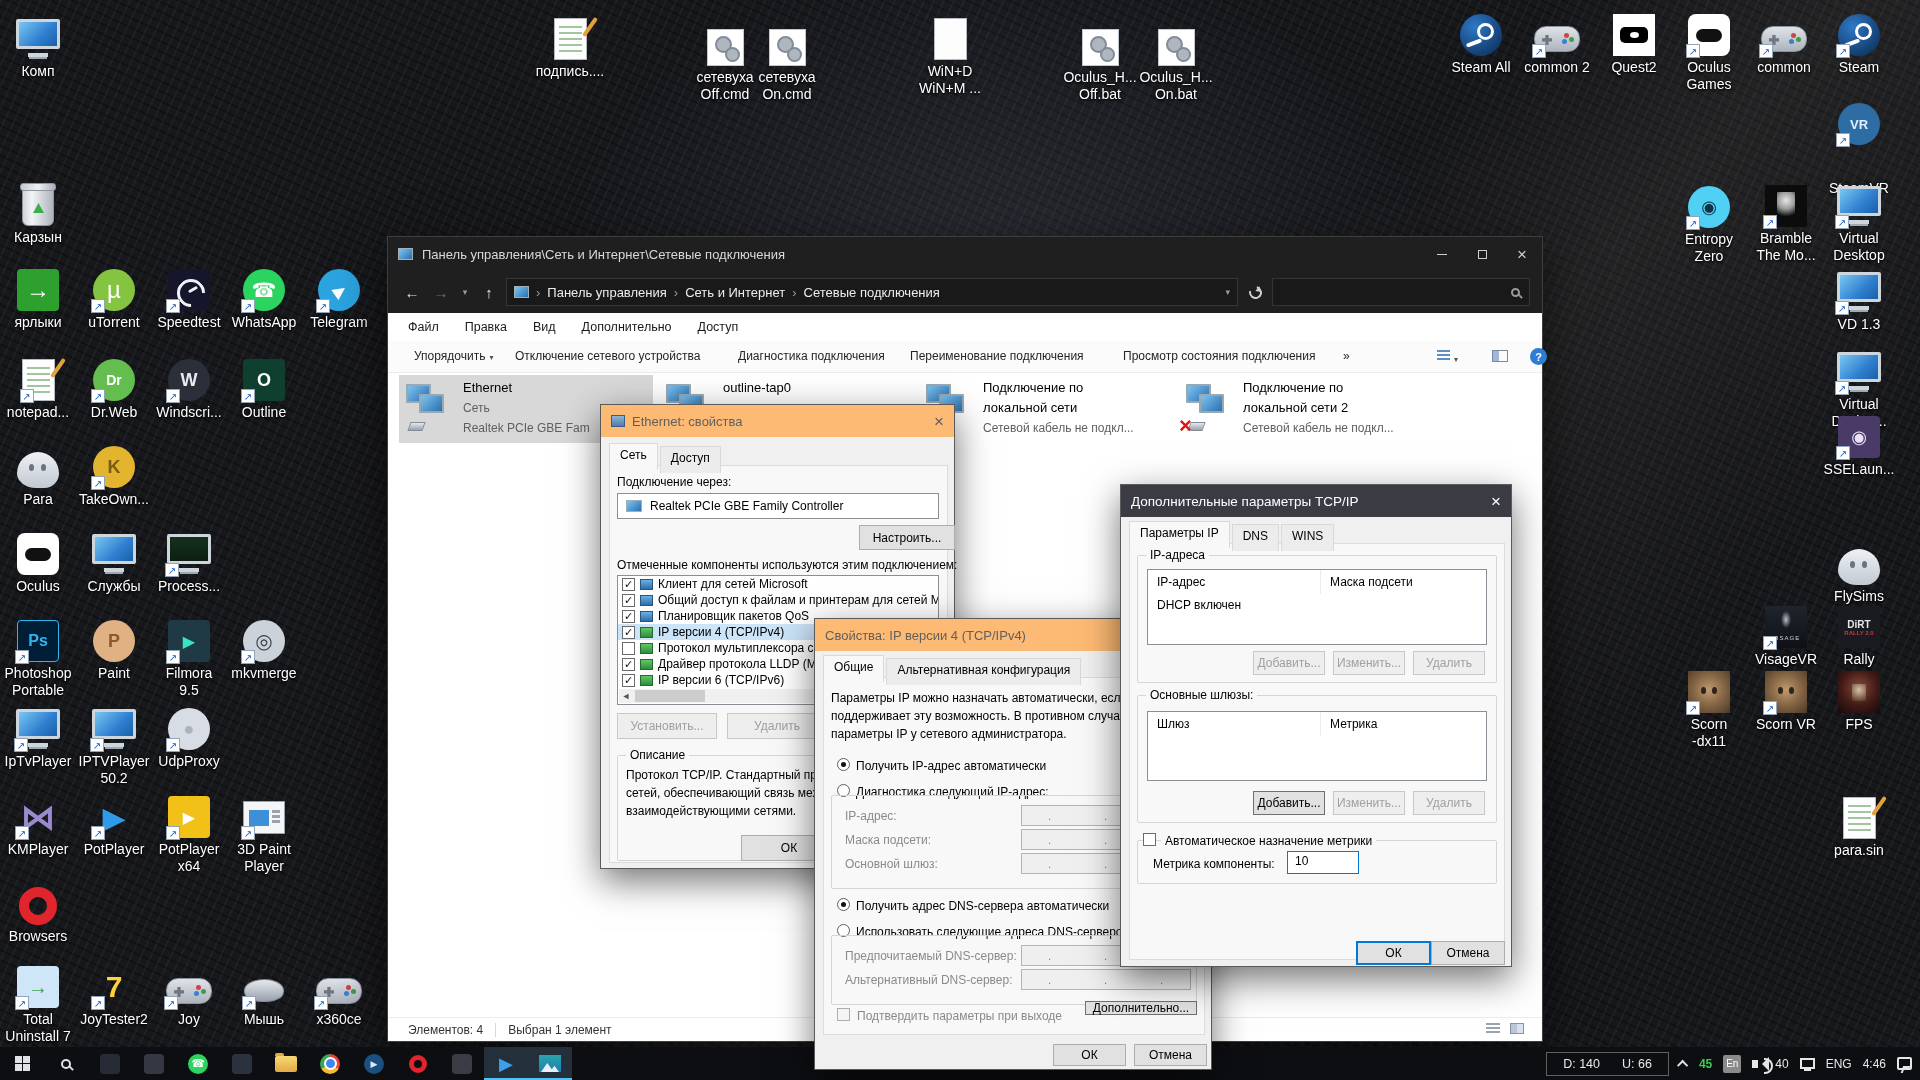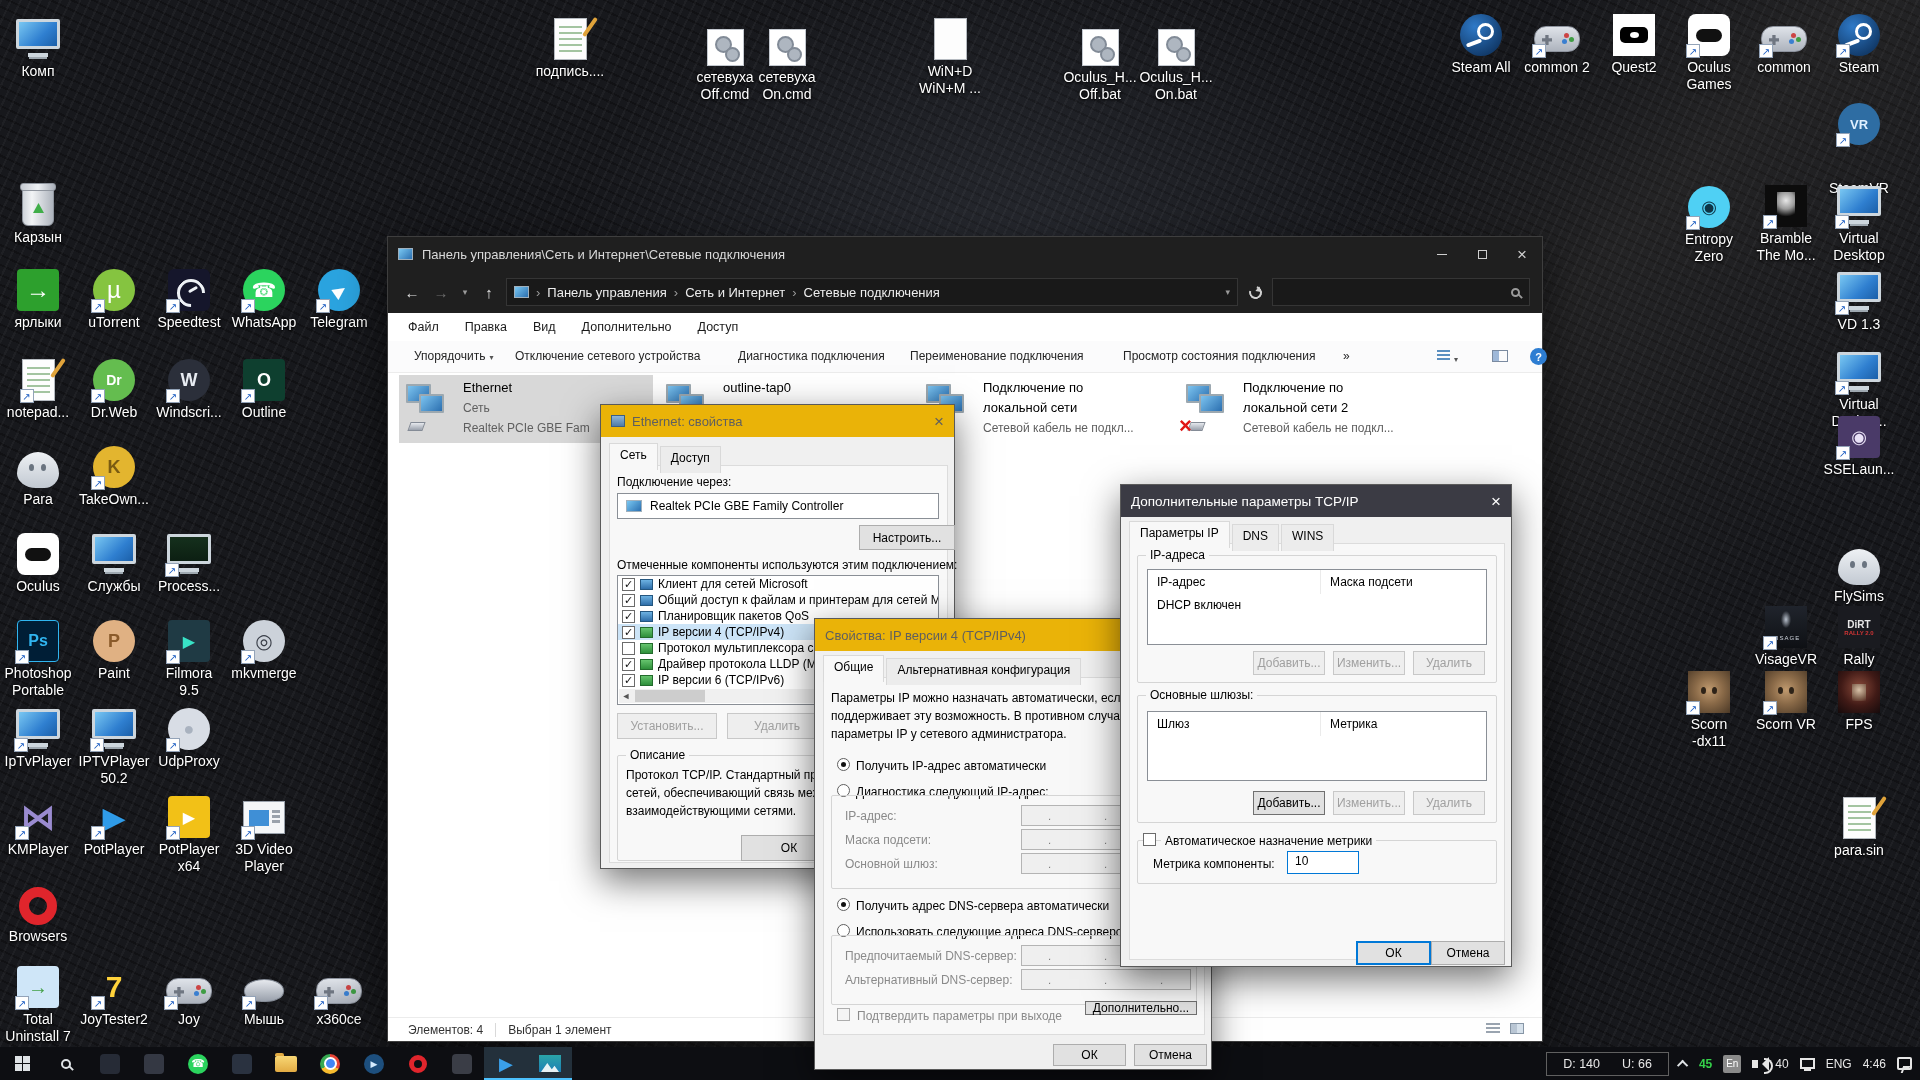--- a/index.html
+++ b/index.html
@@ -154,21 +154,21 @@
              display:flex; align-items:center; font-size:12px; color:#333; padding-left:20px; gap:12px; }
   .st-div { width:1px; height:14px; background:#d9d9d9; }
   .st-icons { position:absolute; right:18px; top:5px; display:flex; gap:10px; }
   .st-ic1 { width:14px; height:11px; background:repeating-linear-gradient(#9aa4b0 0 2px, transparent 2px 4px); }
   .st-ic2 { width:14px; height:11px; background:#b9c6d4; box-shadow:inset 0 0 0 1px #8796a6, inset -7px 0 0 #d7e2ec; }
 
   
   .dlg { position:absolute; background:#f0f0f0; border:1px solid #5a5a5a; box-shadow:0 12px 34px rgba(0,0,0,.55);
          font-size:12px; color:#000; }
   .dlg-title { height:32px; display:flex; align-items:center; padding:0 10px; font-size:13px; }
-  .dlg-title.inactive { background:#eab308; color:#5f5f5f; }
+  .dlg-title.inactive { background:#fdba74; color:#5f5f5f; }
   .dlg-title.active { background:#3b3b44; color:#fff; font-size:13.5px; }
   .dlg-x { margin-left:auto; font-size:17px; line-height:1; }
   .dlg-ic { width:14px; height:12px; background:linear-gradient(#8fb6d8,#4f7ca8); border:1px solid #3a5f85; margin-right:7px; }
   .tabs { position:absolute; display:flex; gap:2px; z-index:3; }
   .tab { background:#ececec; border:1px solid #d9d9d9; border-bottom:none; padding:4px 10px 3px; position:relative; top:3px; }
   .tab.active { background:#f8f8f8; top:0; padding-bottom:8px; }
   .page { position:absolute; background:#f8f8f8; border:1px solid #dcdcdc; }
   .gbox { position:absolute; border:1px solid #d5d5d5; border-radius:2px; }
   .gbox > .glabel { position:absolute; top:-8px; left:8px; background:#f8f8f8; padding:0 4px; font-size:12px; }
   .listbox { position:absolute; background:#fff; border:1px solid #8a8f96; overflow:hidden; }
@@ -502,21 +502,21 @@
         <div>PotPlayer</div>
         <div>x64</div>
       </div>
     </div>
     <div class="dt-ic" style="left: 216px; top: 790px;">
       <span class="art-wrap">
         <span class="art k-window"></span>
         <span class="sc-badge">↗</span>
       </span>
       <div class="dt-label">
-        <div>3D Video</div>
+        <div>3D Paint</div>
         <div>Player</div>
       </div>
     </div>
     <div class="dt-ic" style="left: -10px; top: 877px;">
       <span class="art-wrap">
         <span class="art k-opera"></span>
       </span>
       <div class="dt-label">
         <div>Browsers</div>
       </div>

